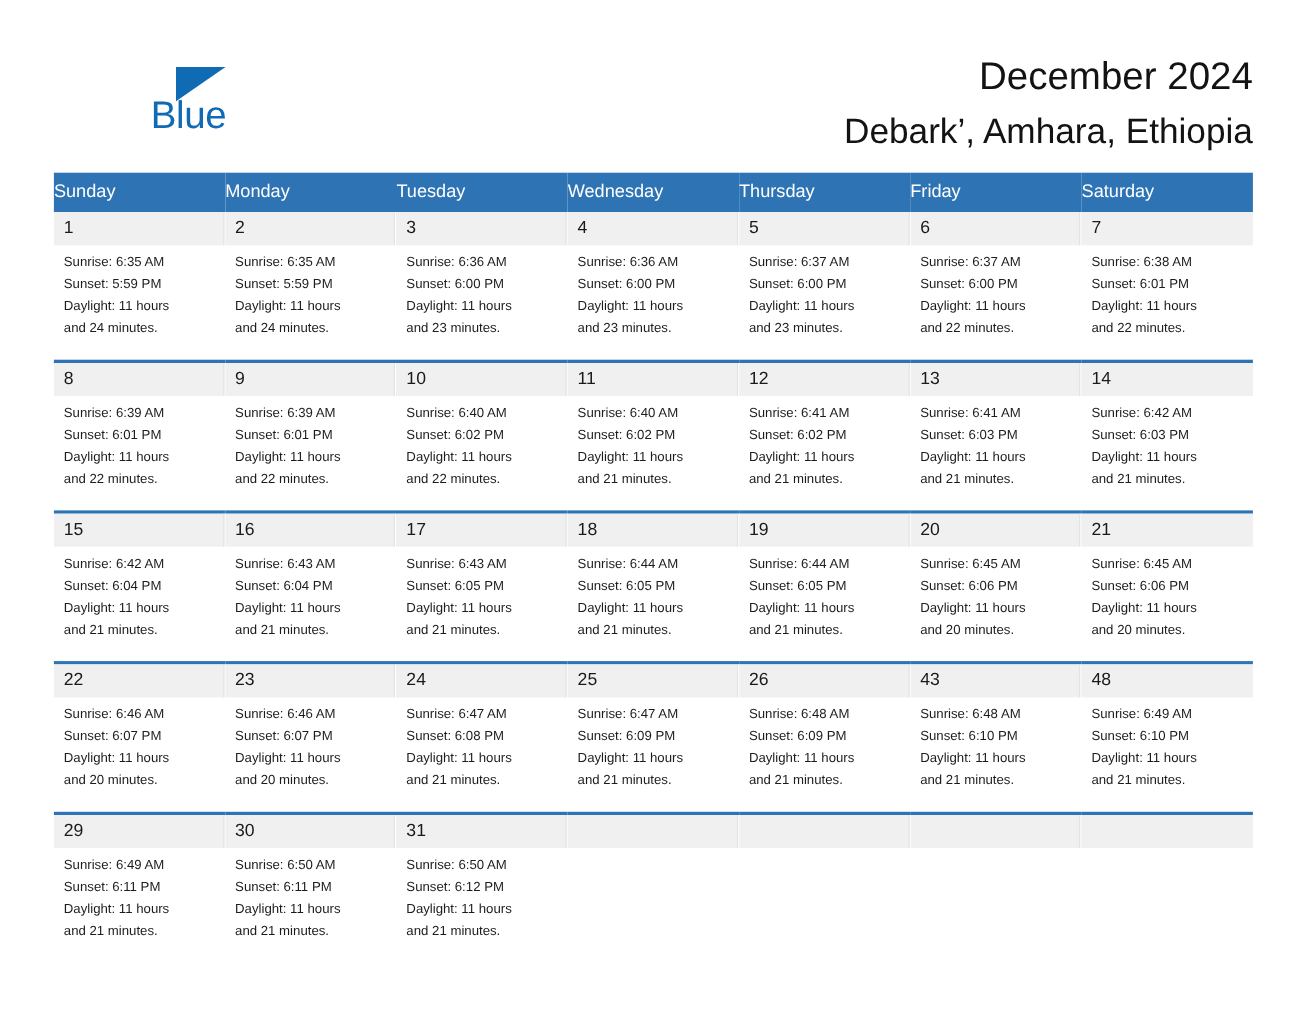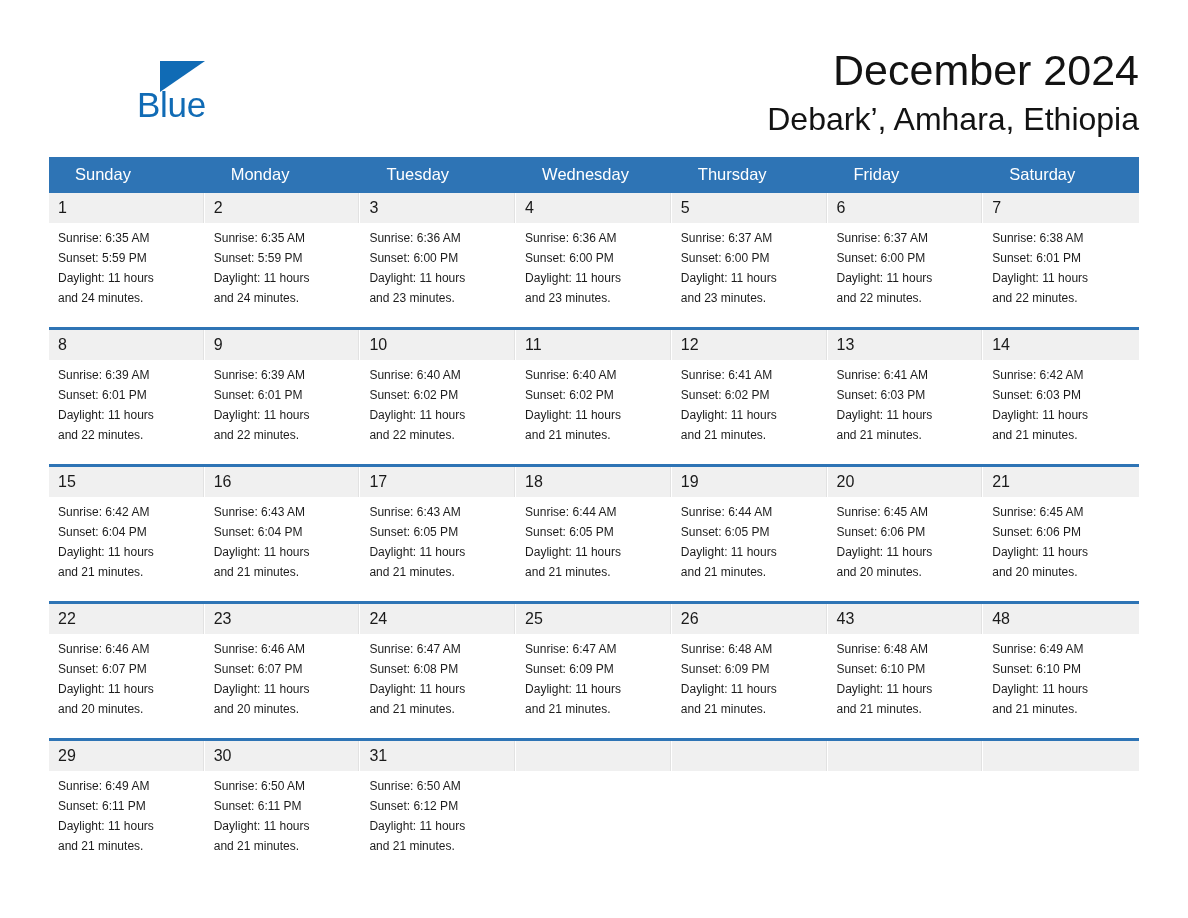--- a/index.html
+++ b/index.html
@@ -66,21 +66,21 @@
     color: #106bb5;
     font-family: "Liberation Sans", sans-serif;
   }
   .title-block {
     position: absolute;
     right: 0;
     top: 0;
     text-align: right;
   }
   .cal-title {
-    font-size: 43px;
+    font-size: 35px;
     line-height: 52px;
     font-weight: normal;
     color: #131313;
     margin: 0;
     letter-spacing: 0px;
   }
   .cal-subtitle {
     font-size: 32px;
     line-height: 34px;
     font-weight: normal;
@@ -96,21 +96,21 @@
     width: 1090px;
     border-collapse: collapse;
     table-layout: fixed;
   }
   .calendar th {
     background: #2e74b5;
     color: #ffffff;
     font-size: 16.5px;
     font-weight: normal;
     text-align: left;
-    padding: 8px 0 9px 26px;
+    padding: 8px 0 9px 0;
     height: 18px;
     vertical-align: middle;
     margin-top: 19px;
   }
   .week-row > td {
     padding: 0;
     vertical-align: top;
     border-top: 3px solid #2e74b5;
     background: #ffffff;
   }

